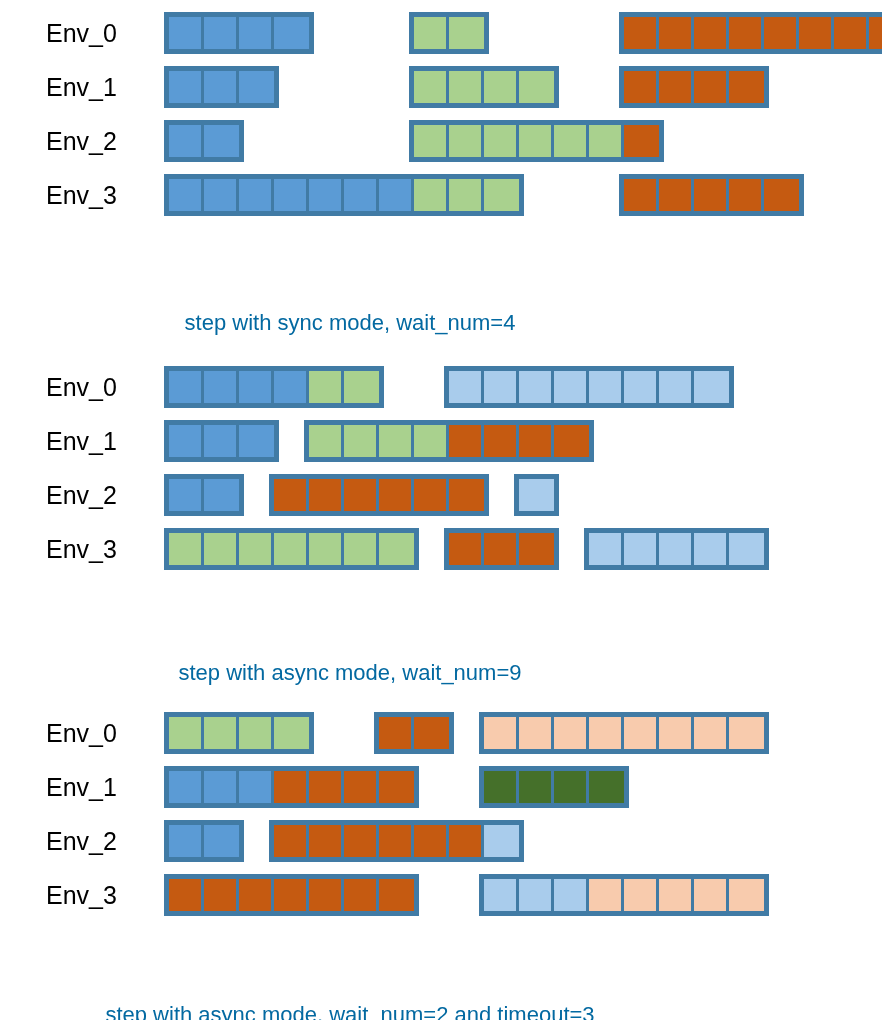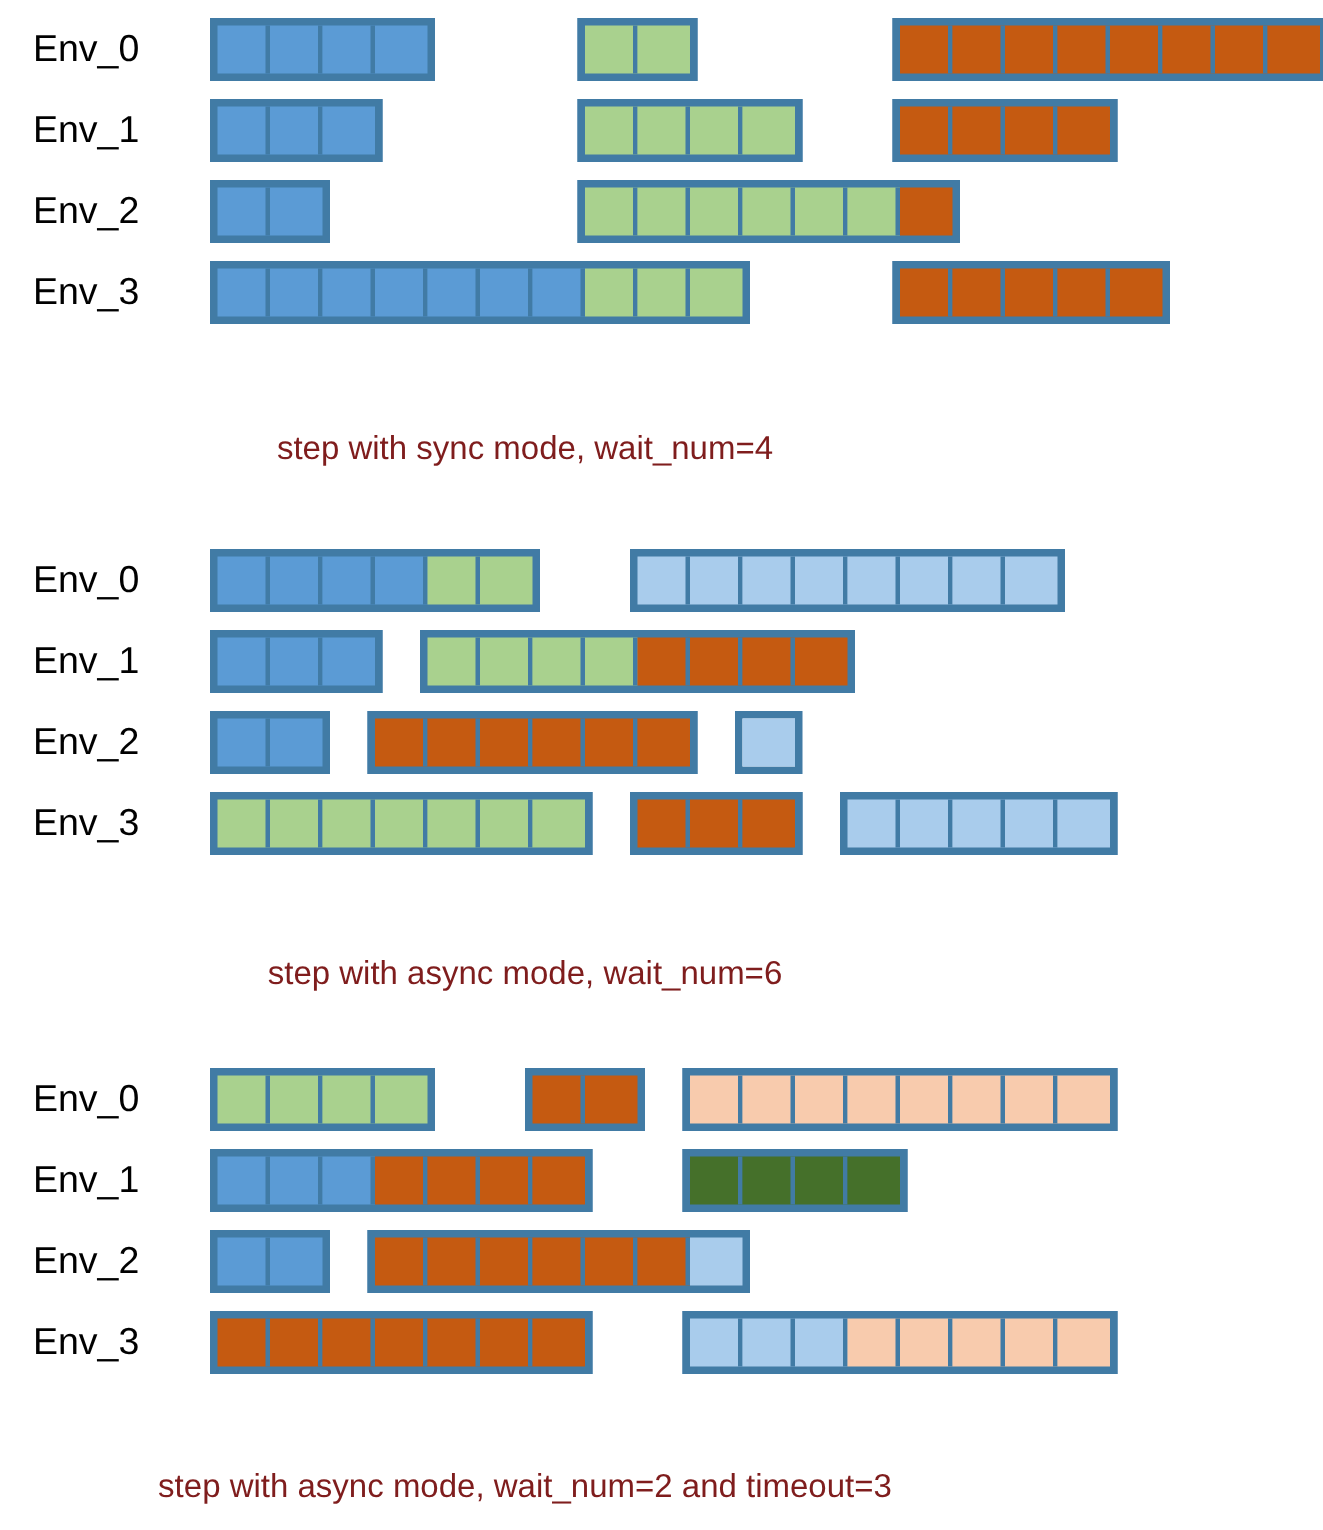--- a/index.html
+++ b/index.html
@@ -15,20 +15,21 @@
     overflow: hidden;
     position: relative;
   }
   .panel {
     position: relative;
     width: 882px;
   }
   .row {
     position: relative;
     height: 54px;
+    margin-left: 24px;
   }
   .row-label {
     position: absolute;
     left: 22px;
     top: 50%;
     transform: translateY(-50%);
     font-size: 25px;
     line-height: 1;
     letter-spacing: 0px;
     color: #000000;
@@ -64,22 +65,23 @@
   .c-green     { background: #A9D18E; }
   .c-darkgreen { background: #45702A; }
   .c-orange    { background: #C55A11; }
   .c-peach     { background: #F8CBAD; }
 
   .caption {
     width: 700px;
     text-align: center;
     font-size: 22px;
     line-height: 1;
-    color: #7f1d1d;
+    color: #0369a1;
     white-space: nowrap;
+    margin-top: 24px;
   }
   #panel-1 { position: absolute; left: 0; top: 6px; }
   #caption-1 { position: absolute; left: 0; top: 288px; }
   #panel-2 { position: absolute; left: 0; top: 360px; }
   #caption-2 { position: absolute; left: 0; top: 638px; }
   #panel-3 { position: absolute; left: 0; top: 706px; }
   #caption-3 { position: absolute; left: 0; top: 980px; }
 </style>
 </head>
 <body>
@@ -261,21 +263,21 @@
         <div class="block" style="left: 560px;">
           <div class="cell c-lightblue"></div>
           <div class="cell c-lightblue"></div>
           <div class="cell c-lightblue"></div>
           <div class="cell c-lightblue"></div>
           <div class="cell c-lightblue"></div>
         </div>
       </div>
     </div>
   </div>
-<div class="caption" id="caption-2">step with async mode, wait_num=6</div>
+<div class="caption" id="caption-2">step with async mode, wait_num=9</div>
 
 <div class="panel" id="panel-3">
     <div class="row">
       <div class="row-label">Env_0</div>
       <div class="track">
         <div class="block" style="left: 140px;">
           <div class="cell c-green"></div>
           <div class="cell c-green"></div>
           <div class="cell c-green"></div>
           <div class="cell c-green"></div>

